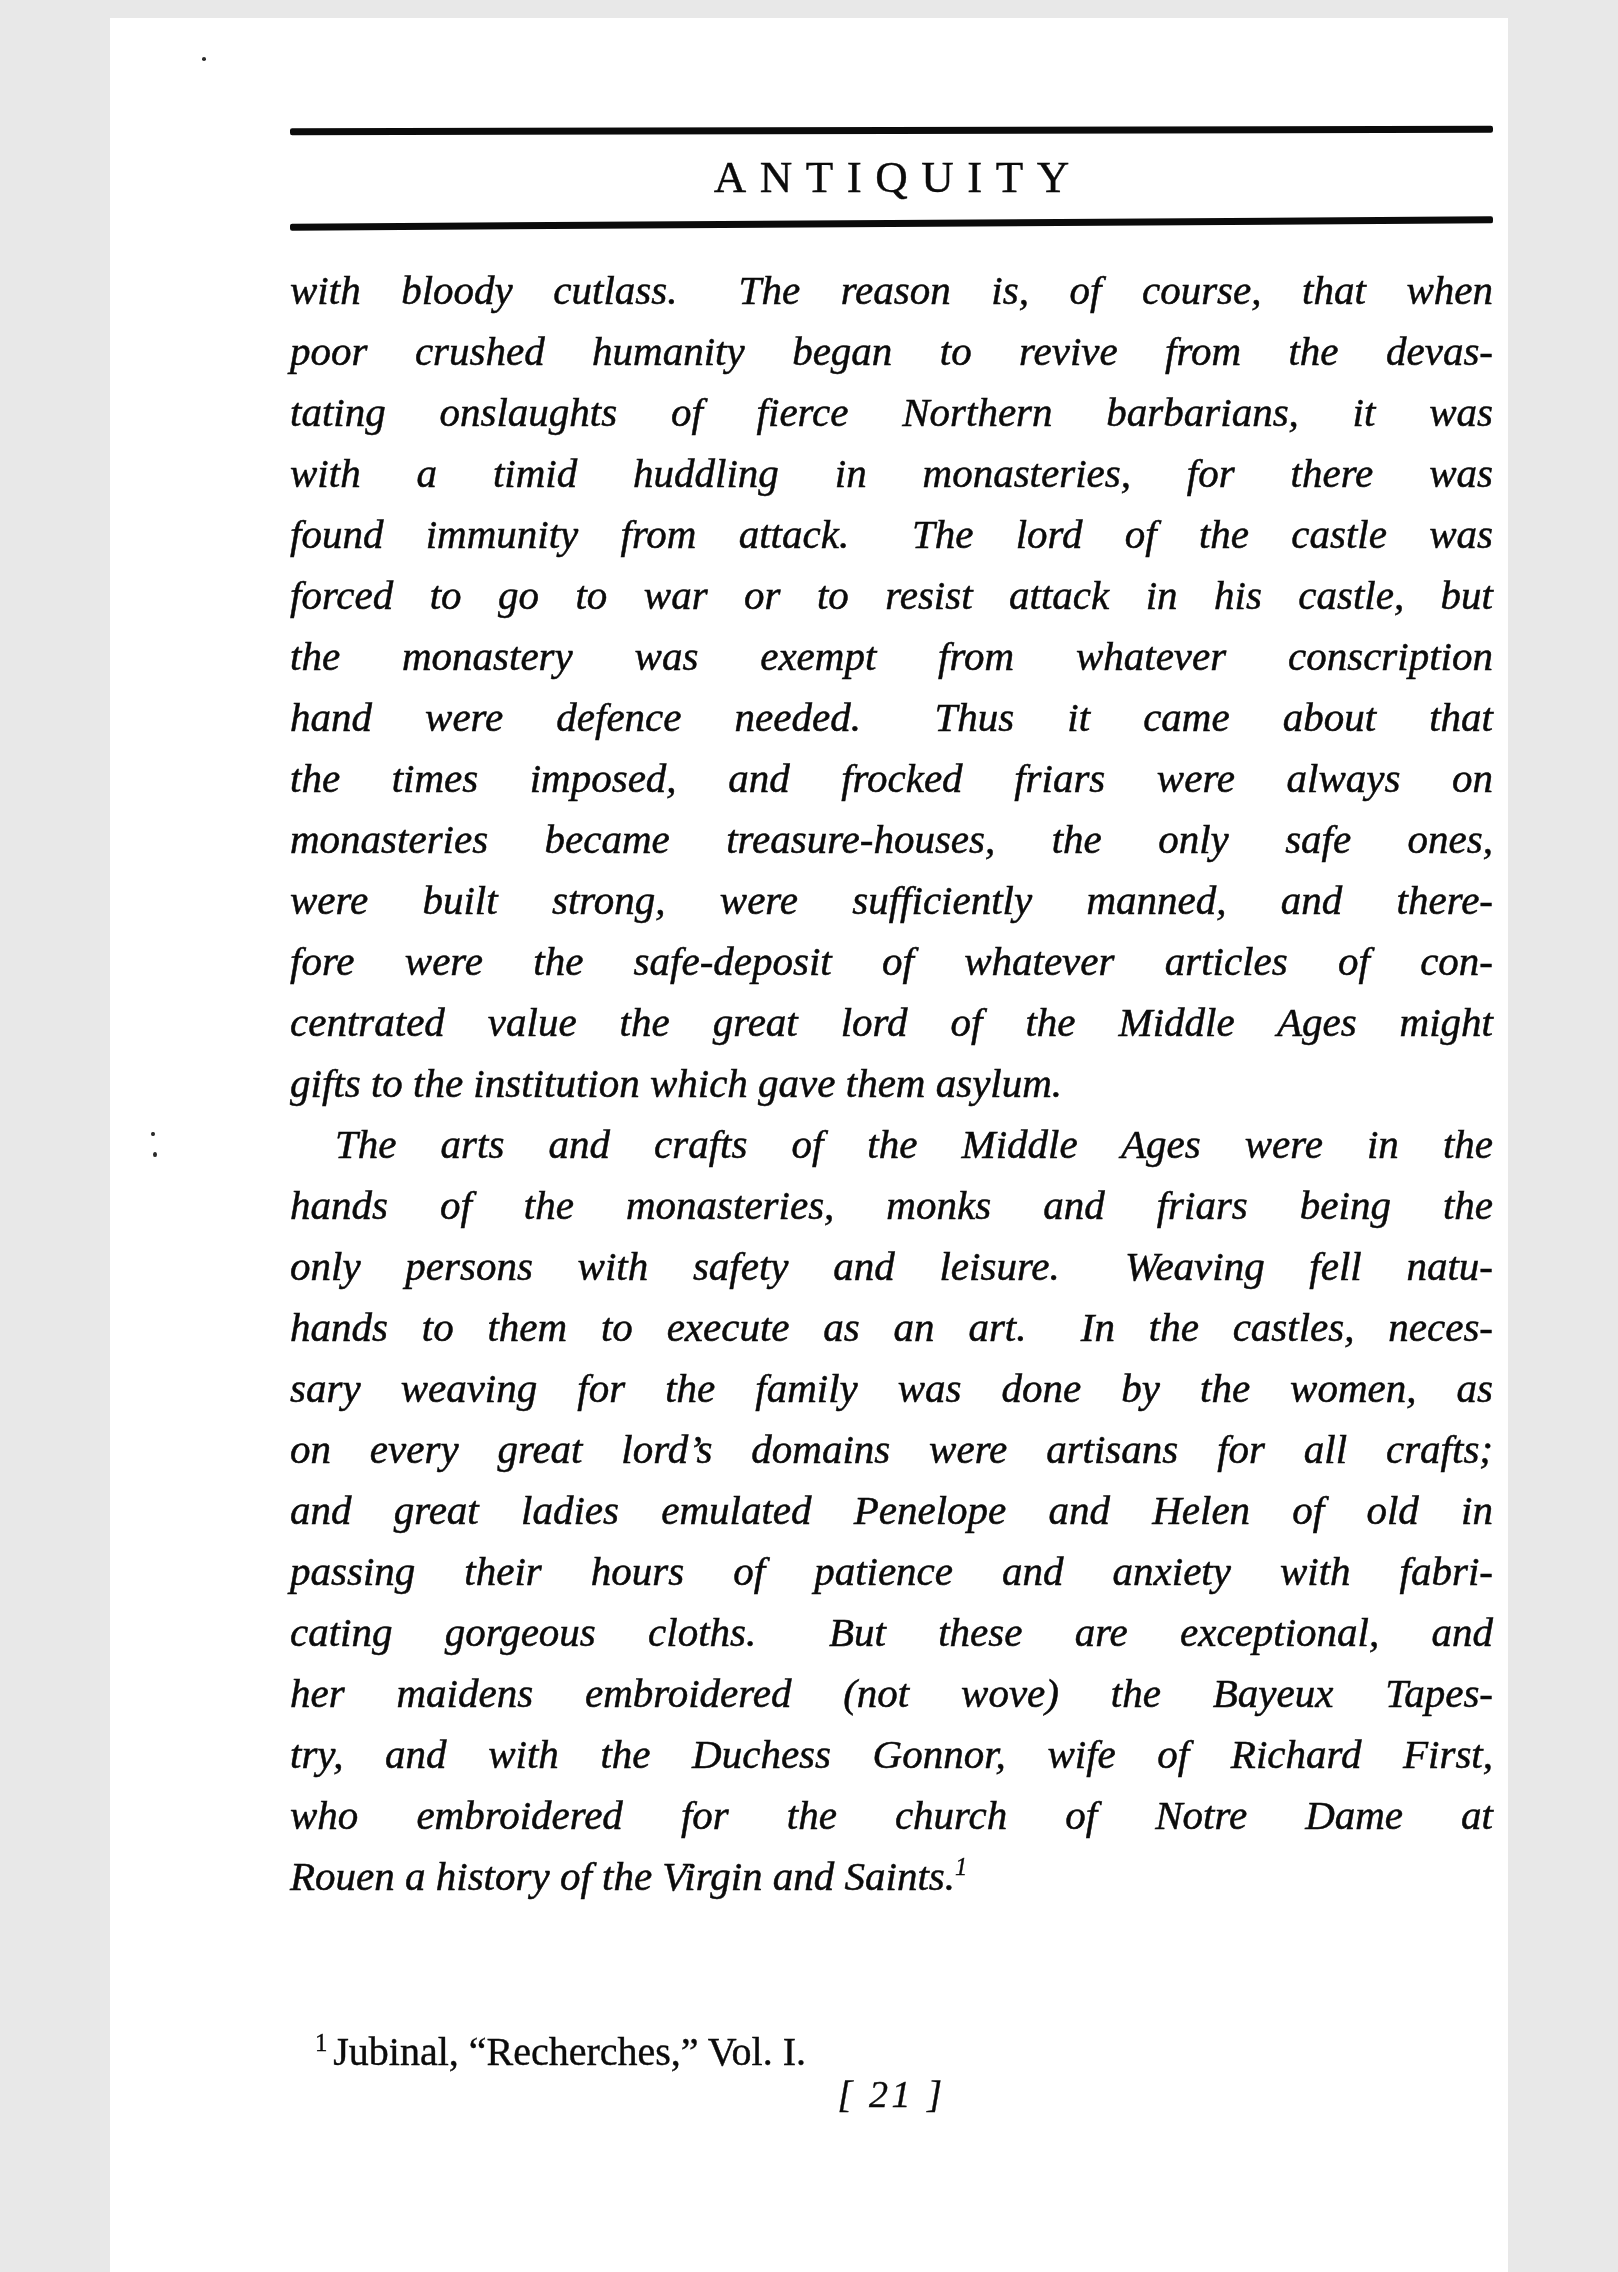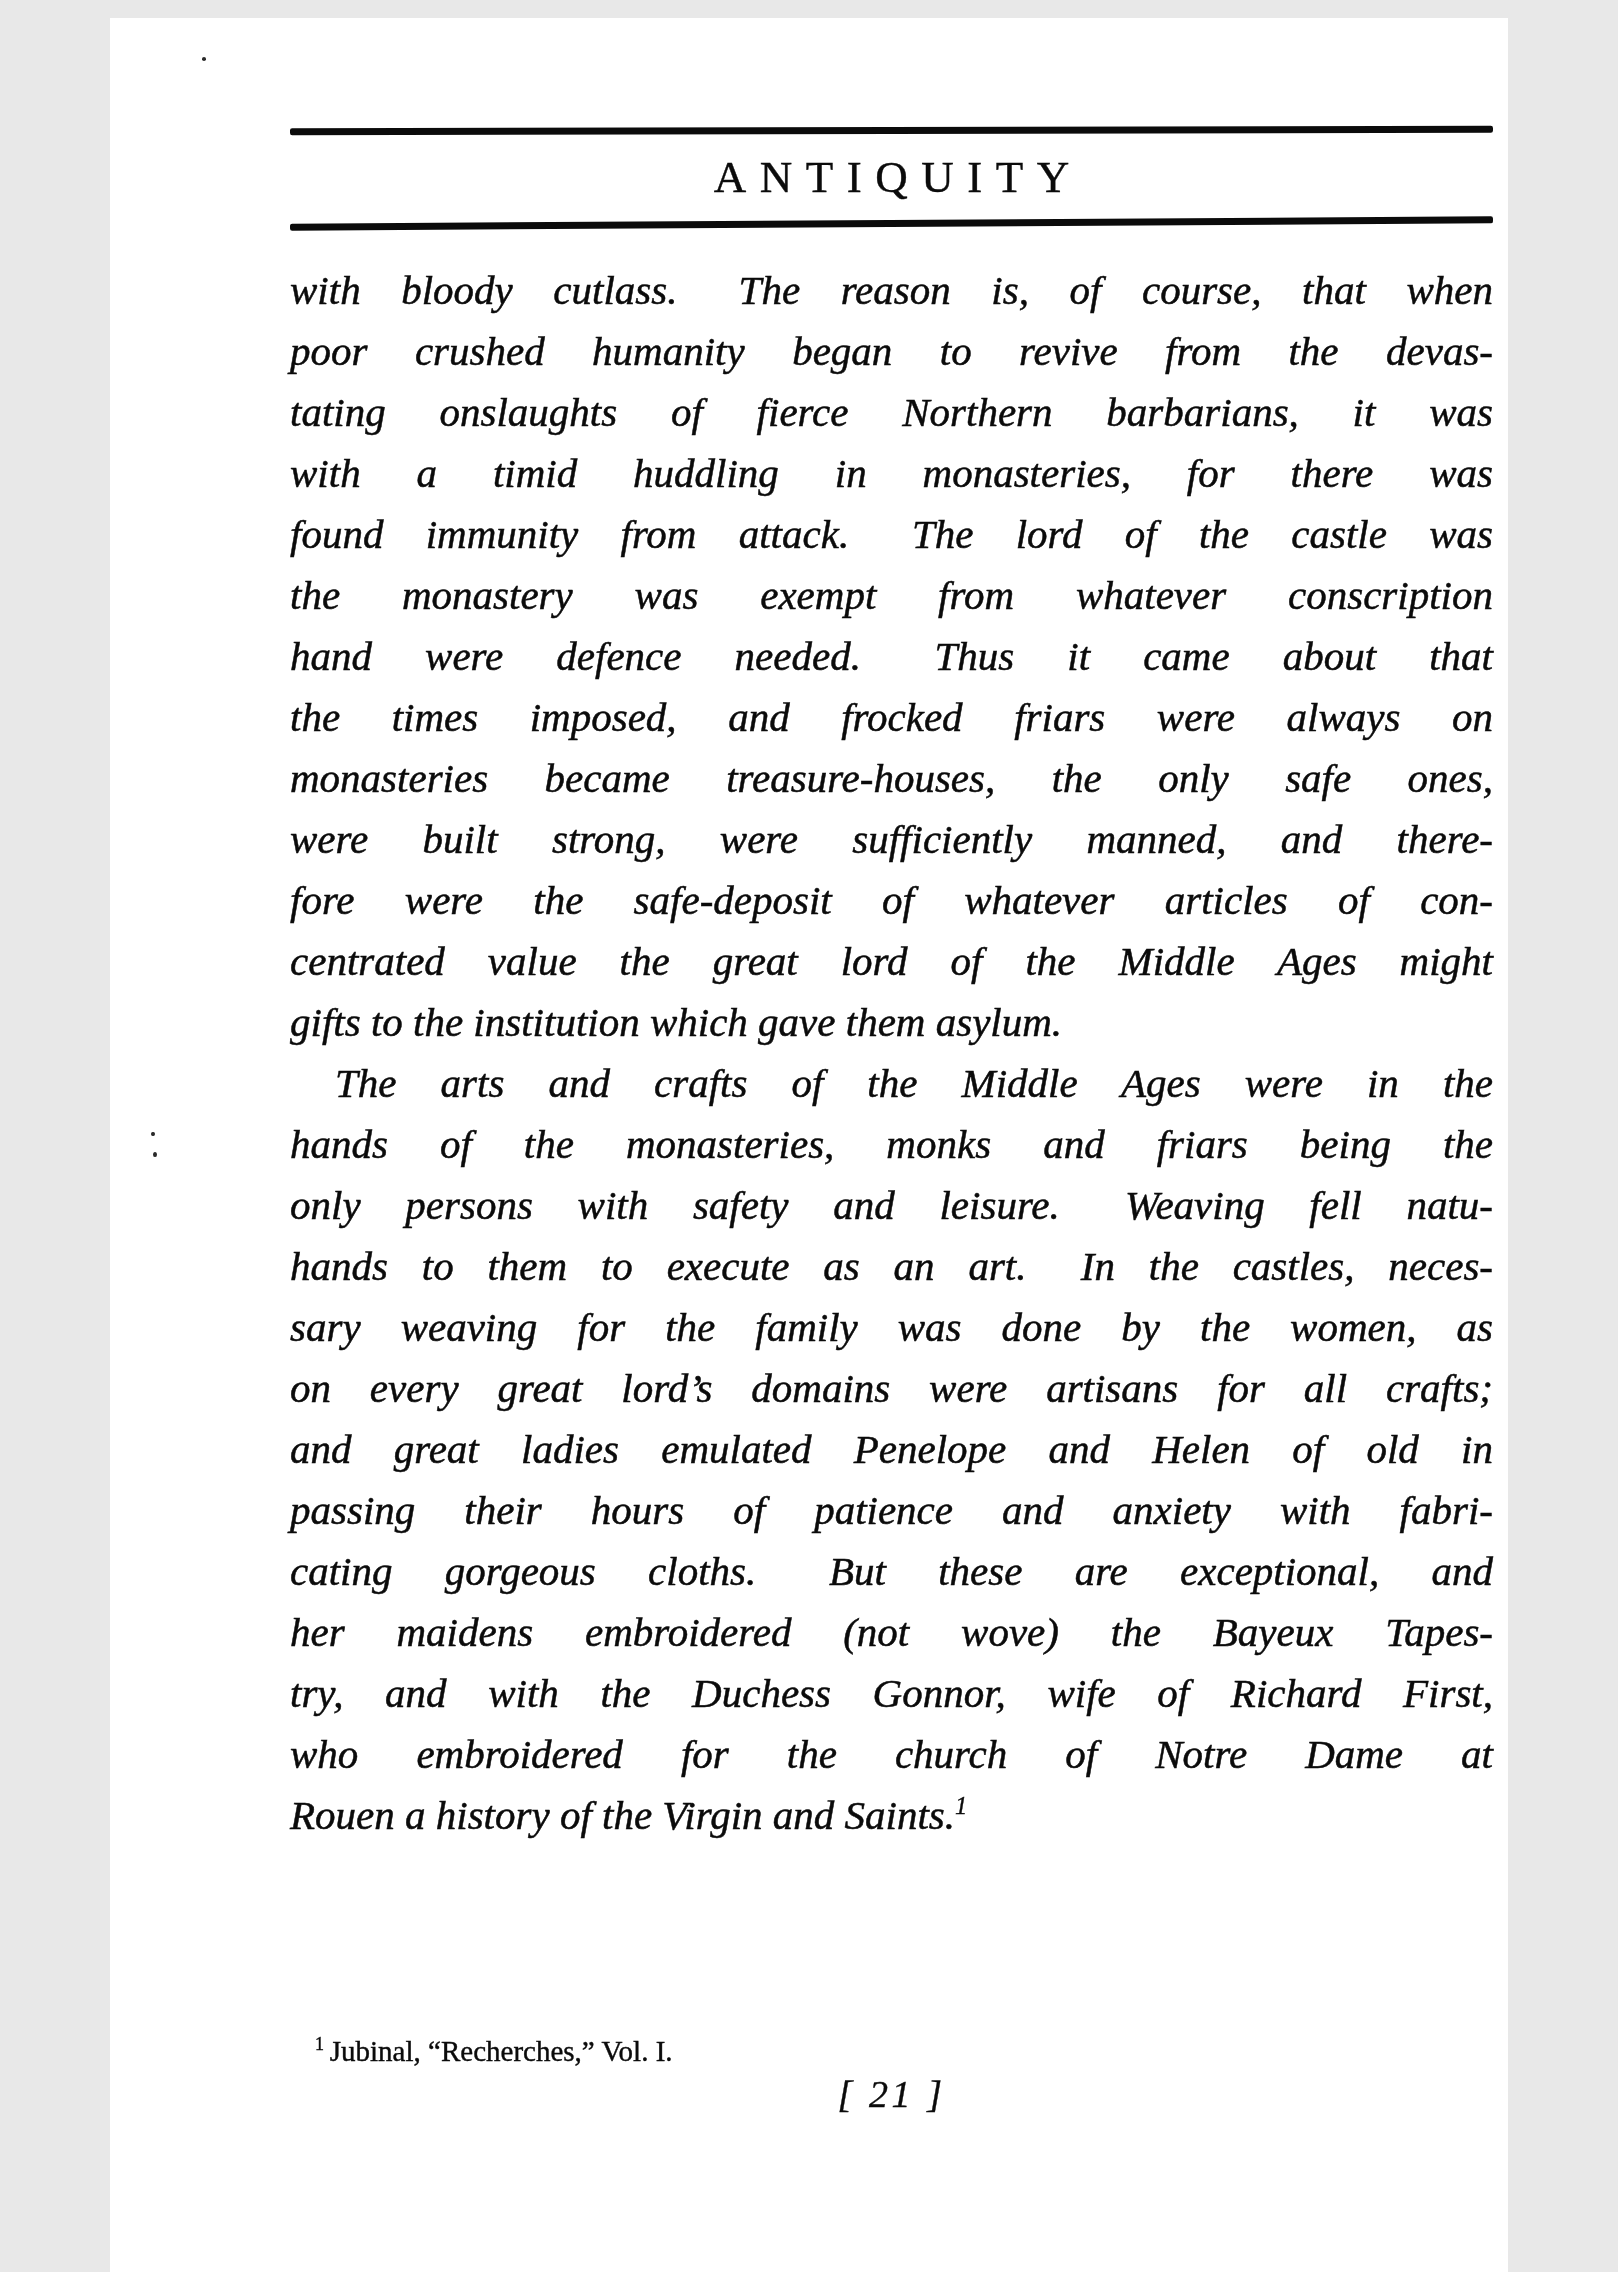--- a/index.html
+++ b/index.html
@@ -67,21 +67,21 @@
     font-size: 60%;
     line-height: 0;
     -webkit-text-stroke: 0.4px currentColor;
   }
   
   .footnote {
     position: absolute;
     left: 205px;
     top: 2013px;
     width: 1166px;
-    font-size: 29px;
+    font-size: 40px;
     line-height: 41px;
     -webkit-text-stroke: 0.4px currentColor;
   }
   .footnote sup {
     font-size: 62%;
     line-height: 0;
     margin-right: 5.8px;
   }
   
   .folio {
@@ -118,20 +118,21 @@
   <div class="running-head">ANTIQUITY</div>
   <div class="rule rule-bottom"></div>
 
   <div class="body-text">
     <div>
       <div class="line">with bloody cutlass.  The reason is, of course, that when</div>
       <div class="line">poor crushed humanity began to revive from the devas-</div>
       <div class="line">tating onslaughts of fierce Northern barbarians, it was</div>
       <div class="line">with a timid huddling in monasteries, for there was</div>
       <div class="line">found immunity from attack.  The lord of the castle was</div>
+      <div class="line">forced to go to war or to resist attack in his castle, but</div>
       <div class="line">the monastery was exempt from whatever conscription</div>
       <div class="line">hand were defence needed.  Thus it came about that</div>
       <div class="line">the times imposed, and frocked friars were always on</div>
       <div class="line">monasteries became treasure-houses, the only safe ones,</div>
       <div class="line">were built strong, were sufficiently manned, and there-</div>
       <div class="line">fore were the safe-deposit of whatever articles of con-</div>
       <div class="line">centrated value the great lord of the Middle Ages might</div>
       <div class="line last">gifts to the institution which gave them asylum.</div>
     </div>
     <div>

